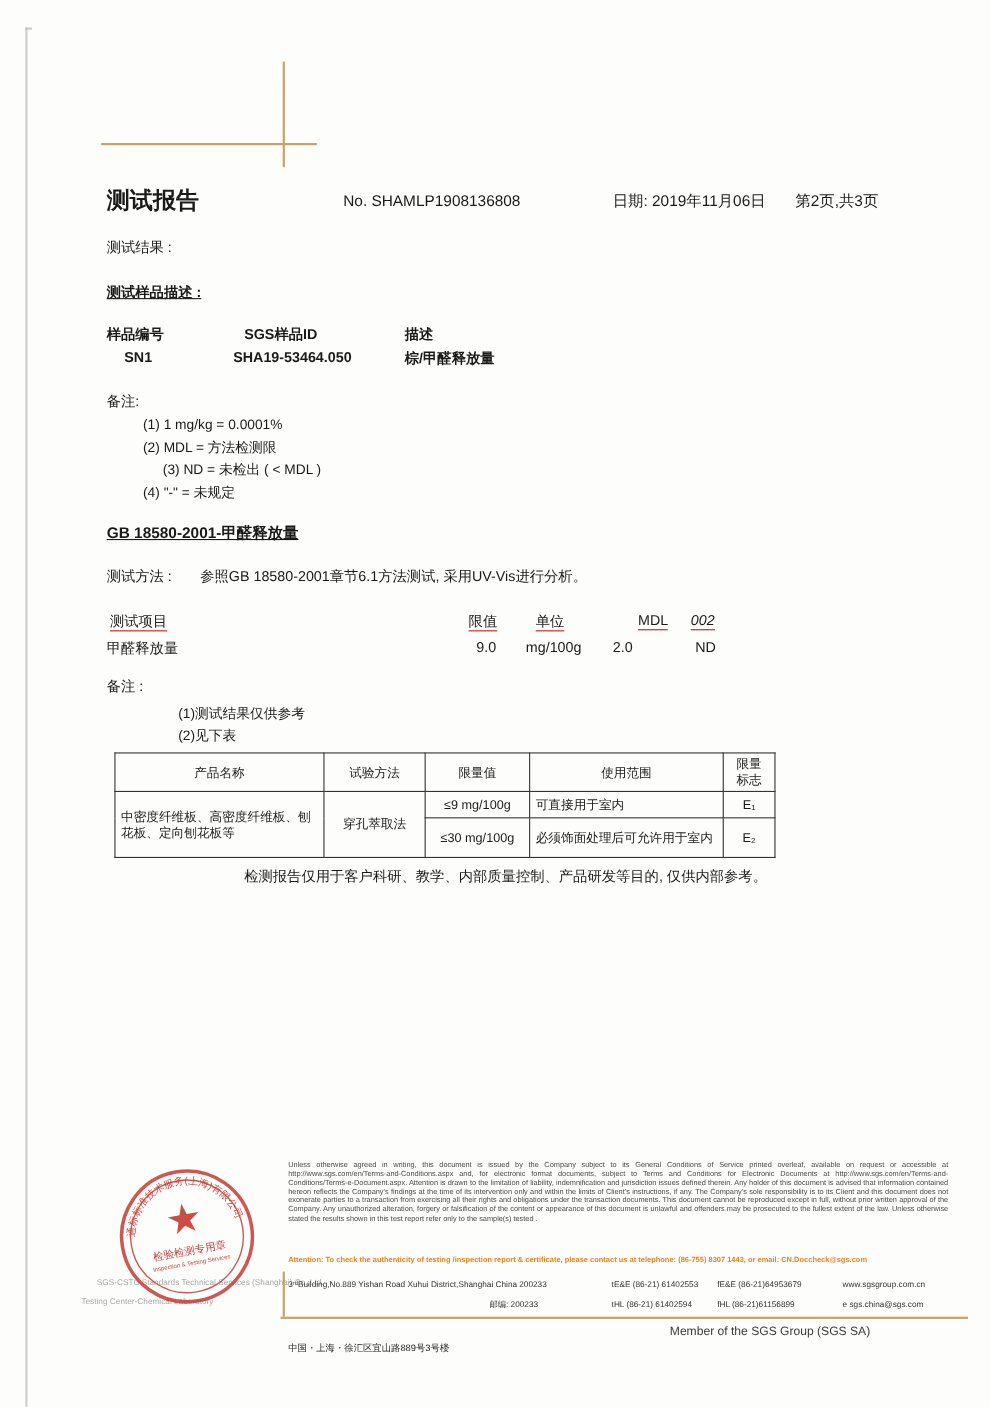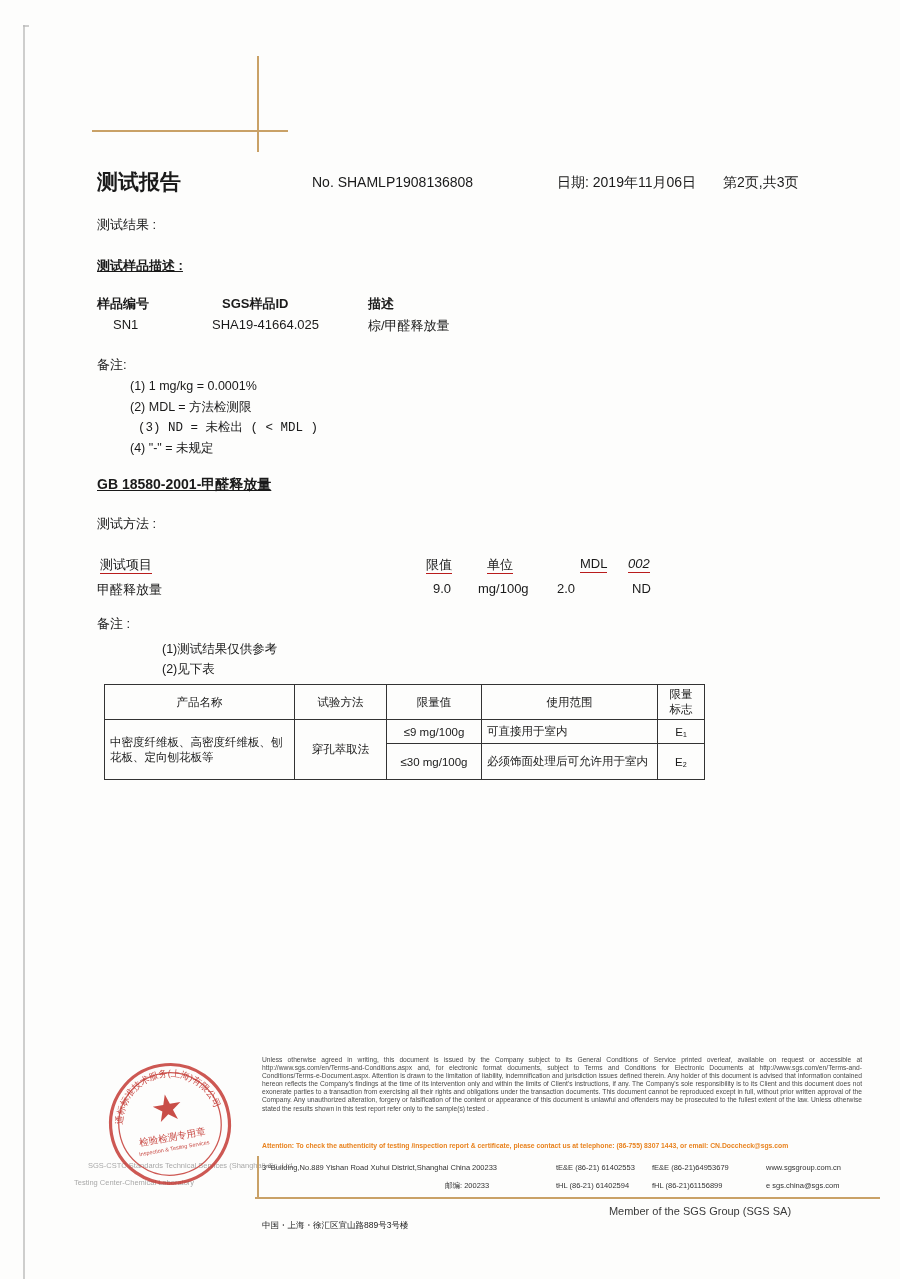--- a/index.html
+++ b/index.html
@@ -15,21 +15,21 @@
 
   .title{left:97px;top:168px;font-size:21px;font-weight:bold;}
   .report-no{left:312px;top:174px;font-size:14px;}
   .date{left:557px;top:174px;font-size:14px;}
   .page-info{left:723px;top:174px;font-size:14px;}
 
   .results-label{left:97px;top:216px;font-size:13px;}
   .sample-heading{left:97px;top:257px;font-size:13px;font-weight:bold;text-decoration:underline;}
 
   .s-col{font-size:13px;font-weight:bold;}
-  .s-val{font-size:13px;}
+  .s-val{font-size:13px;font-weight:bold;}
 
   .notes-label{font-size:13px;}
   .note-item{font-size:12.5px;}
 
   .gb-heading{left:97px;top:476px;font-size:14px;font-weight:bold;text-decoration:underline;}
   .method-label{left:97px;top:515px;font-size:13px;}
   .method-text{left:182px;top:515px;font-size:13px;}
 
   .u{border-bottom:1px solid #b91c1c;padding-bottom:1px;}
   .rt{font-size:13px;}
@@ -68,31 +68,32 @@
   <div class="abs date">日期: 2019年11月06日</div>
   <div class="abs page-info">第2页,共3页</div>
 
   <div class="abs results-label">测试结果 :</div>
   <div class="abs sample-heading">测试样品描述 :</div>
 
   <div class="abs s-col" style="left:97px;top:295px;">样品编号</div>
   <div class="abs s-col" style="left:222px;top:295px;">SGS样品ID</div>
   <div class="abs s-col" style="left:368px;top:295px;">描述</div>
   <div class="abs s-val" style="left:113px;top:317px;">SN1</div>
-  <div class="abs s-val" style="left:212px;top:317px;">SHA19-41664.025</div>
+  <div class="abs s-val" style="left:212px;top:317px;">SHA19-53464.050</div>
   <div class="abs s-val" style="left:368px;top:317px;">棕/甲醛释放量</div>
 
   <div class="abs notes-label" style="left:97px;top:356px;">备注:</div>
   <div class="abs note-item" style="left:130px;top:379px;">(1) 1 mg/kg = 0.0001%</div>
   <div class="abs note-item" style="left:130px;top:399px;">(2) MDL = 方法检测限</div>
-  <div class="abs note-item" style="left:138px;top:419px;font-family:Liberation Mono, monospace;">(3) ND = 未检出 ( &lt; MDL )</div>
+  <div class="abs note-item" style="left:148px;top:419px;">(3) ND = 未检出 ( &lt; MDL )</div>
   <div class="abs note-item" style="left:130px;top:440px;">(4) "-" = 未规定</div>
 
   <div class="abs gb-heading">GB 18580-2001-甲醛释放量</div>
   <div class="abs method-label">测试方法 :</div>
+  <div class="abs method-text">参照GB 18580-2001章节6.1方法测试, 采用UV-Vis进行分析。</div>
 
   <div class="abs rt" style="left:100px;top:556px;"><span class="u">测试项目</span></div>
   <div class="abs rt" style="left:426px;top:556px;"><span class="u">限值</span></div>
   <div class="abs rt" style="left:487px;top:556px;"><span class="u">单位</span></div>
   <div class="abs rt" style="left:556px;top:556px;margin-left:24px;"><span class="u">MDL</span></div>
   <div class="abs rt italic" style="left:628px;top:556px;"><span class="u">002</span></div>
   <div class="abs rt" style="left:97px;top:581px;">甲醛释放量</div>
   <div class="abs rt" style="left:433px;top:581px;">9.0</div>
   <div class="abs rt" style="left:478px;top:581px;">mg/100g</div>
   <div class="abs rt" style="left:557px;top:581px;">2.0</div>
@@ -126,20 +127,21 @@
       <td class="tc">E₁</td>
     </tr>
     <tr style="height:36px;">
       <td class="tc">≤30 mg/100g</td>
       <td>必须饰面处理后可允许用于室内</td>
       <td class="tc">E₂</td>
     </tr>
   </tbody>
     </table>
 
+  <div class="abs internal-note">检测报告仅用于客户科研、教学、内部质量控制、产品研发等目的, 仅供内部参考。</div>
 
   <div class="abs company-gray" style="left:88px;top:1161px;">SGS-CSTC Standards Technical Services (Shanghai) Co.,Ltd.</div>
   <div class="abs company-gray" style="left:74px;top:1178px;">Testing Center-Chemical Laboratory</div>
 
   <svg class="abs stamp" width="128" height="128" viewBox="0 0 140 140">
     <circle cx="70" cy="70" r="65" fill="none" stroke="#c43b35" stroke-width="3.5" opacity="0.85"></circle>
     <circle cx="70" cy="70" r="56" fill="none" stroke="#c43b35" stroke-width="1.4" opacity="0.85"></circle>
     <defs>
         <path id="arcTop" d="M 18,70 A 52,52 0 1 1 122,70" fill="none"></path>
       </defs>

